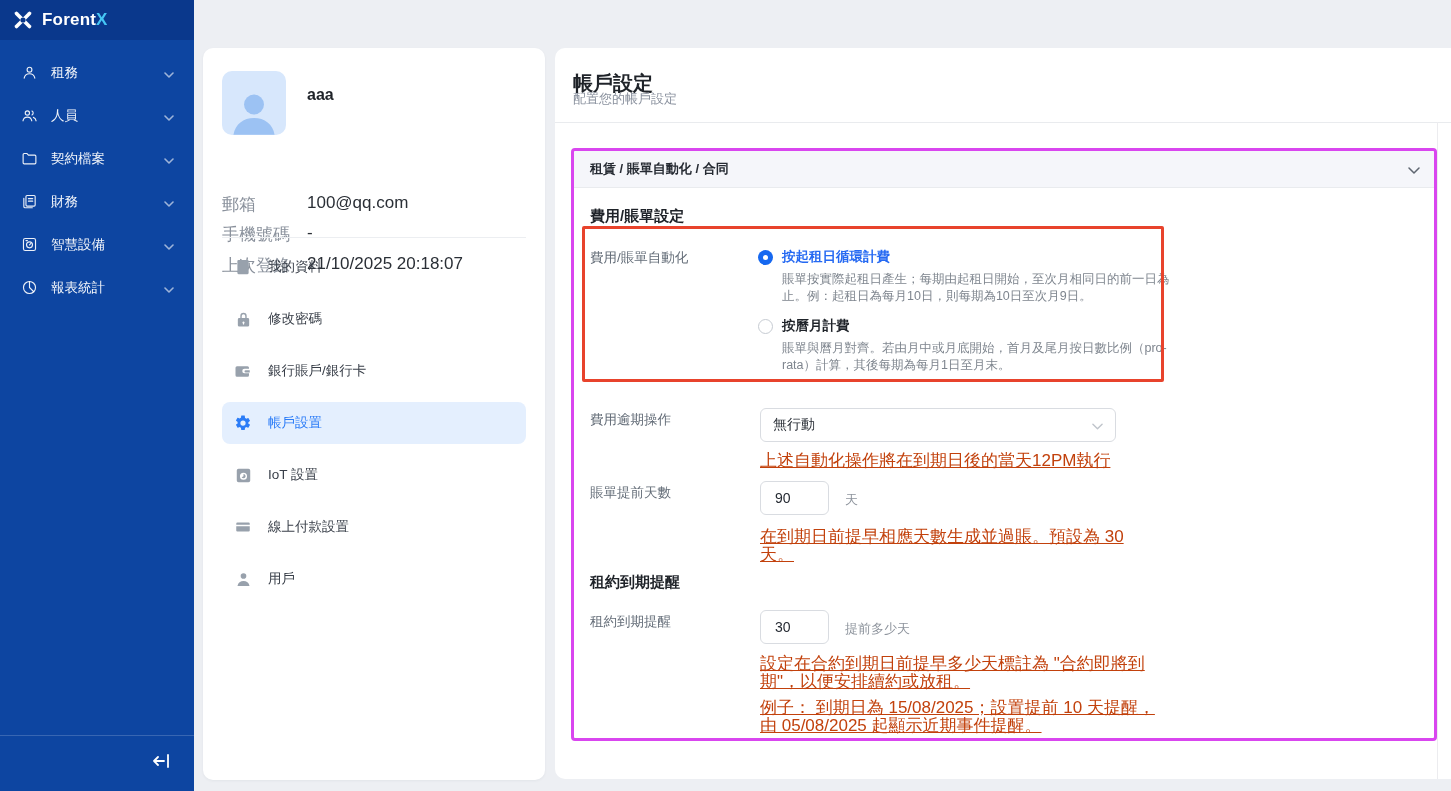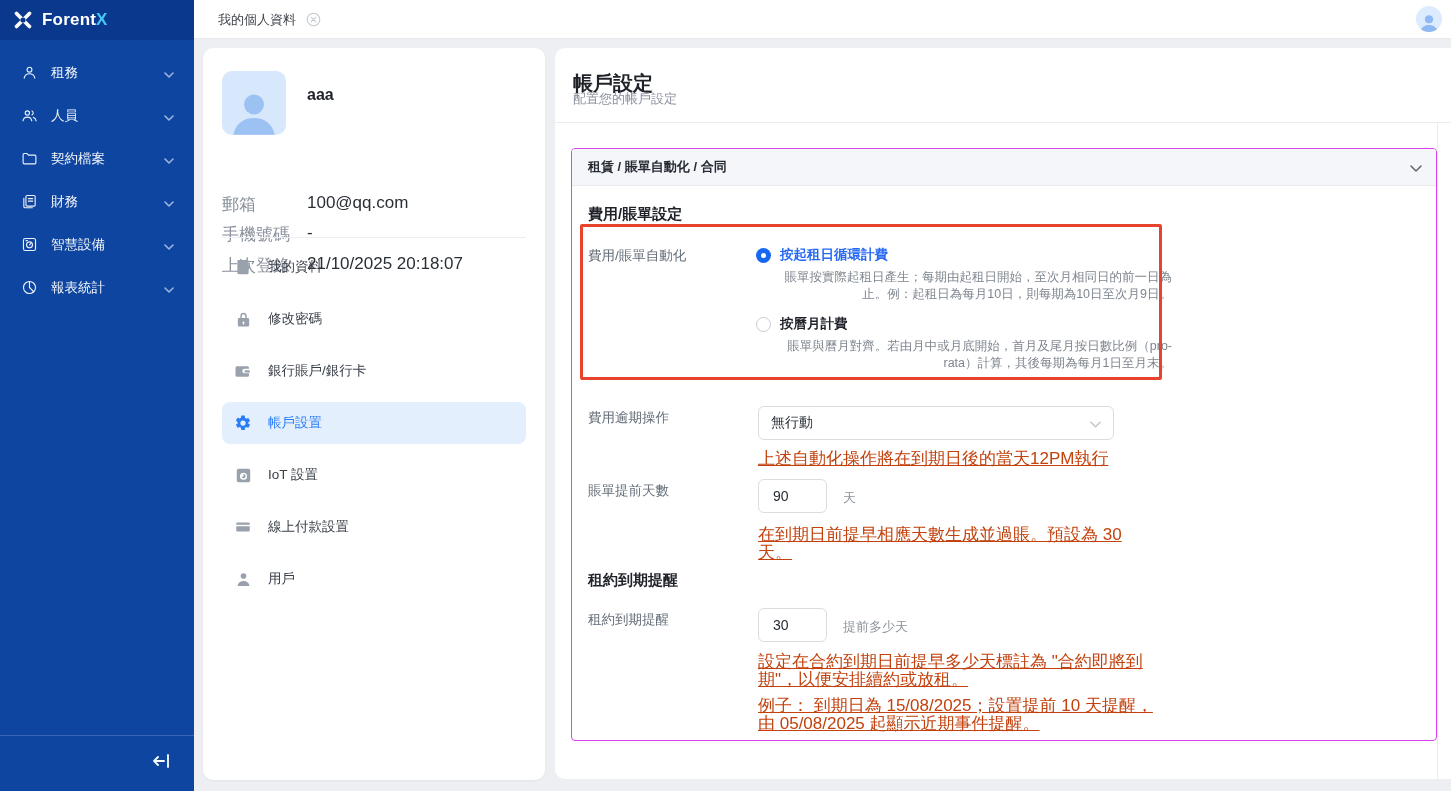--- a/index.html
+++ b/index.html
@@ -48,41 +48,41 @@
   .p-lab { position:relative; margin-left:16px; font-size:13.5px; color:#3a404a; }
   .p-item.active .p-lab { color:#2b7cf7; }
 
   
   .main-card { position:absolute; left:555px; top:48px; width:896px; height:731px; background:#ffffff; border-radius:10px 0 0 10px; }
   .m-title { position:absolute; left:18px; top:22px; font-size:20px; font-weight:700; color:#1f2329; }
   .m-subtitle { position:absolute; left:18px; top:42px; font-size:13px; color:#8a919e; }
   .m-divider { position:absolute; left:0; right:0; top:74px; height:1px; background:#e9ebee; }
   .scroll-track { position:absolute; right:13px; top:74px; bottom:0; width:1px; background:#ececef; }
 
-  .panel { position:absolute; left:16px; top:100px; width:866px; height:593px; border:1px solid #d946ef; border-radius:4px; background:#ffffff; }
+  .panel { position:absolute; left:16px; top:100px; width:866px; height:593px; border:3px solid #d946ef; border-radius:4px; background:#ffffff; }
   .panel-header { position:relative; height:37px; background:#f5f6fa; border-bottom:1px solid #e9ebee; display:flex; align-items:center; padding-left:16px; cursor:pointer; border-radius:3px 3px 0 0; }
   .panel-header .ph-label { font-size:13px; font-weight:700; color:#262b33; }
   .panel-header .ph-chev { position:absolute; right:14px; top:50%; transform:translateY(-50%); }
   .panel-header .ph-chev svg { stroke:#5f6670; fill:none; stroke-width:1.5; stroke-linecap:round; stroke-linejoin:round; }
 
   .sec-title { position:absolute; left:16px; font-size:15px; font-weight:700; color:#1f2329; }
   .f-label { position:absolute; left:16px; font-size:13.5px; color:#646d78; }
   .helper { position:absolute; left:186px; font-size:17px; color:#c2410c; line-height:17.5px; width:400px;text-decoration:underline; }
 
   .highlight-box { position:absolute; left:8px; top:75px; width:582px; height:156px; border:3px solid #e8432c; border-radius:2px; pointer-events:none; z-index:6; }
 
   .radio-opt { position:absolute; left:184px; display:flex; align-items:center; cursor:pointer; }
   .radio { width:15px; height:15px; border-radius:50%; flex:0 0 15px; position:relative; }
   .radio.checked { background:#1668f0; }
   .radio.checked::after { content:""; position:absolute; left:5px; top:5px; width:5px; height:5px; border-radius:50%; background:#ffffff; }
   .radio.unchecked { background:#ffffff; border:1px solid #c6cbd2; }
   .radio-lab { margin-left:9px; font-size:13.5px; font-weight:700; }
   .radio-lab.sel { color:#2569f2; }
   .radio-lab.unsel { color:#1f2329; }
-  .radio-desc { position:absolute; left:208px; width:392px; font-size:12.5px; color:#7e858e; line-height:17px;text-align:right; }
+  .radio-desc { position:absolute; left:208px; width:392px; font-size:12.5px; color:#7e858e; line-height:17px; }
 
   .select-box { position:absolute; left:186px; width:356px; height:34px; border:1px solid #d9dce1; border-radius:6px; background:#fff; display:flex; align-items:center; padding-left:12px; font-size:14px; color:#262b33; cursor:pointer; }
   .select-box .sel-chev { position:absolute; right:12px; top:50%; transform:translateY(-50%); }
   .select-box .sel-chev svg { stroke:#bfc4cb; fill:none; stroke-width:1.5; stroke-linecap:round; stroke-linejoin:round; }
 
   .num-input { position:absolute; left:186px; width:69px; height:34px; border:1px solid #d9dce1; border-radius:6px; font-size:14px; color:#262b33; padding-left:14px; outline:none; font-family:inherit; }
   .suffix { position:absolute; left:271px; font-size:13px; color:#8e949d; }
 </style>
 </head>
 <body>
@@ -179,39 +179,20 @@
 
     <div class="sb-footer">
       <span class="collapse-btn">
         <svg width="20" height="16" viewBox="0 0 20 16">
           <path d="M12 8H2M6 4 2 8l4 4M16 2v12"></path>
         </svg>
       </span>
     </div>
   </aside>
 
-  <header class="topbar">
-    <div class="tab">
-      <span class="tab-label">我的個人資料</span>
-      <span class="tab-close">
-        <svg width="15" height="15" viewBox="0 0 15 15">
-            <circle cx="7.5" cy="7.5" r="6.3" fill="none" stroke="#c4c9d0" stroke-width="1.1"></circle>
-            <path d="M5.3 5.3l4.4 4.4M9.7 5.3l-4.4 4.4" stroke="#c4c9d0" stroke-width="1.1" stroke-linecap="round"></path>
-          </svg>
-      </span>
-    </div>
-    <div class="topbar-avatar">
-      <svg width="22" height="20" viewBox="0 0 24 22">
-          <g fill="#8fb9f1">
-            <circle cx="12" cy="8" r="4.5"></circle>
-            <path d="M2.5 22c.8-5 4.6-7.8 9.5-7.8s8.7 2.8 9.5 7.8z"></path>
-          </g>
-        </svg>
-    </div>
-  </header>
 
   <section class="profile-card">
     <div class="p-avatar">
       <svg width="52" height="48" viewBox="0 0 24 22">
           <g fill="#9cc2f3">
             <circle cx="12" cy="8" r="4.6"></circle>
             <path d="M2.5 22c.8-5 4.6-7.8 9.5-7.8s8.7 2.8 9.5 7.8z"></path>
           </g>
         </svg>
     </div>

